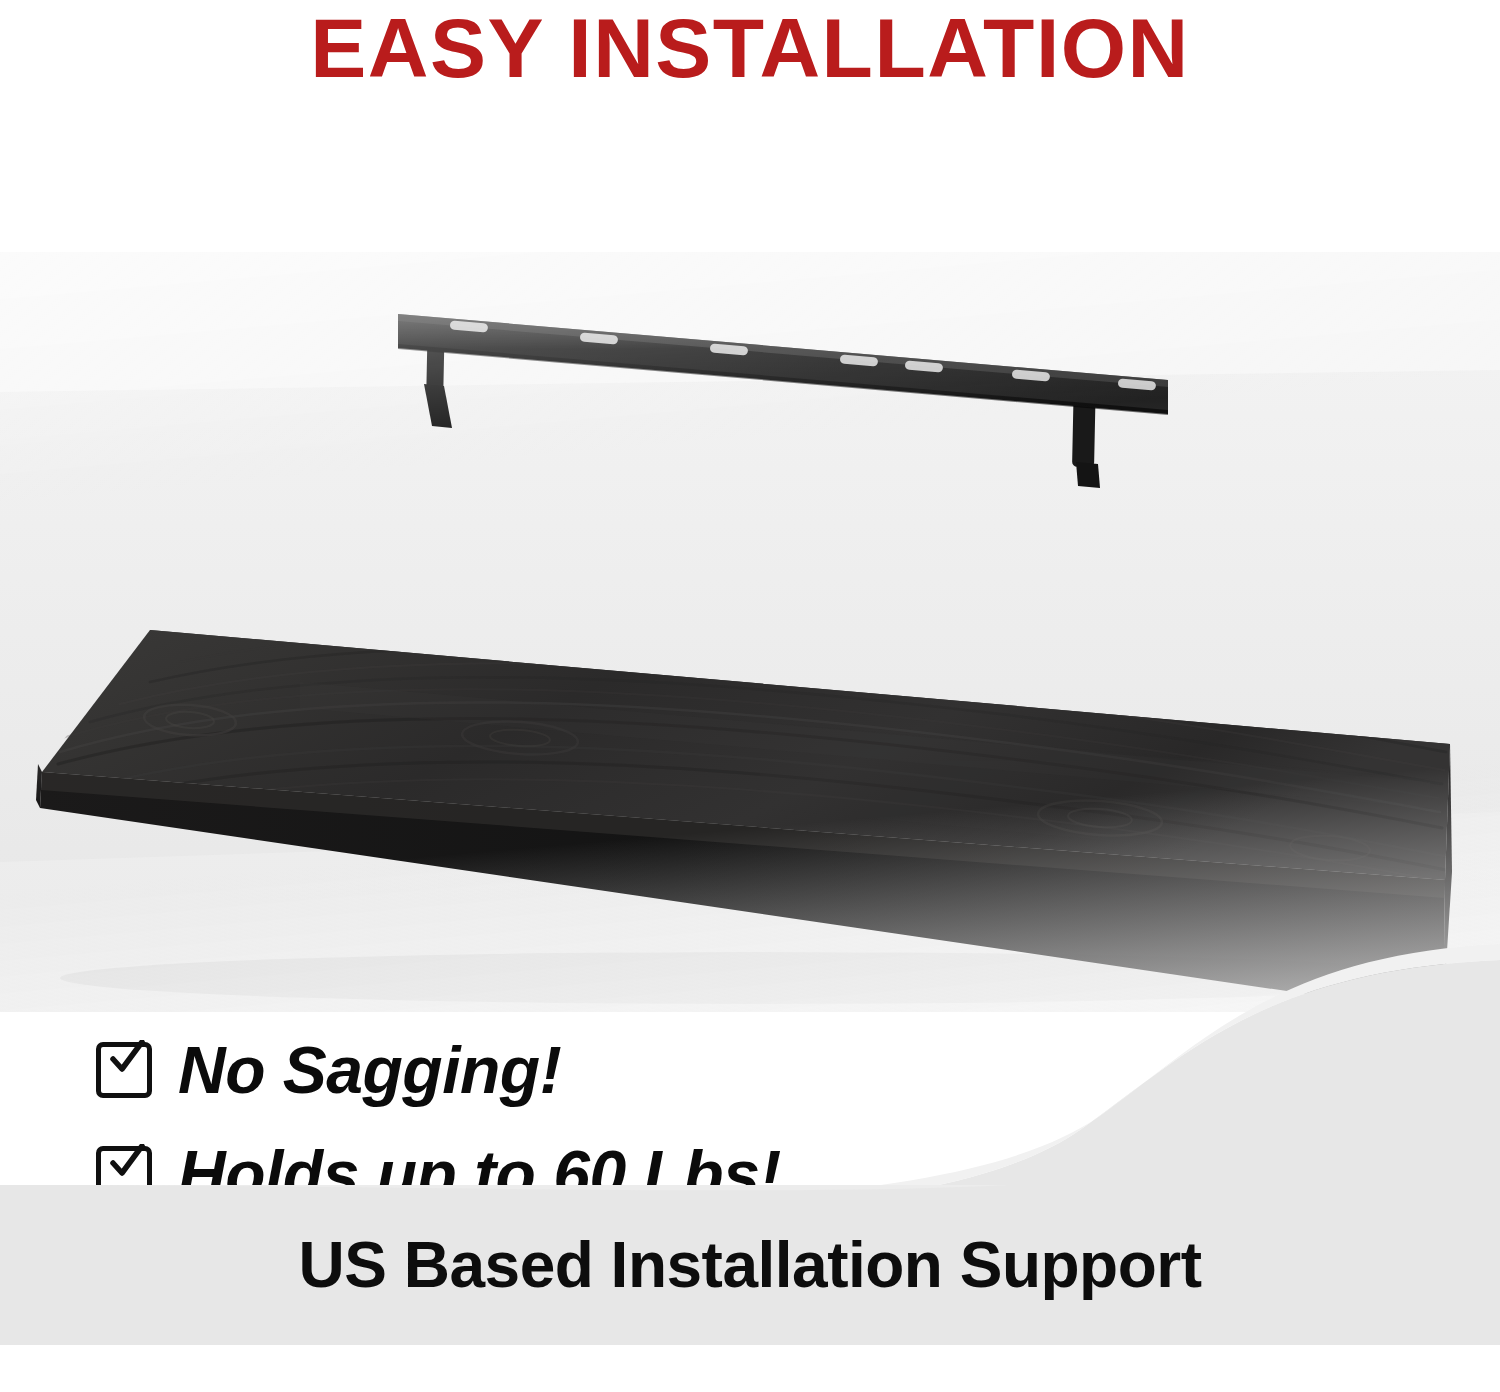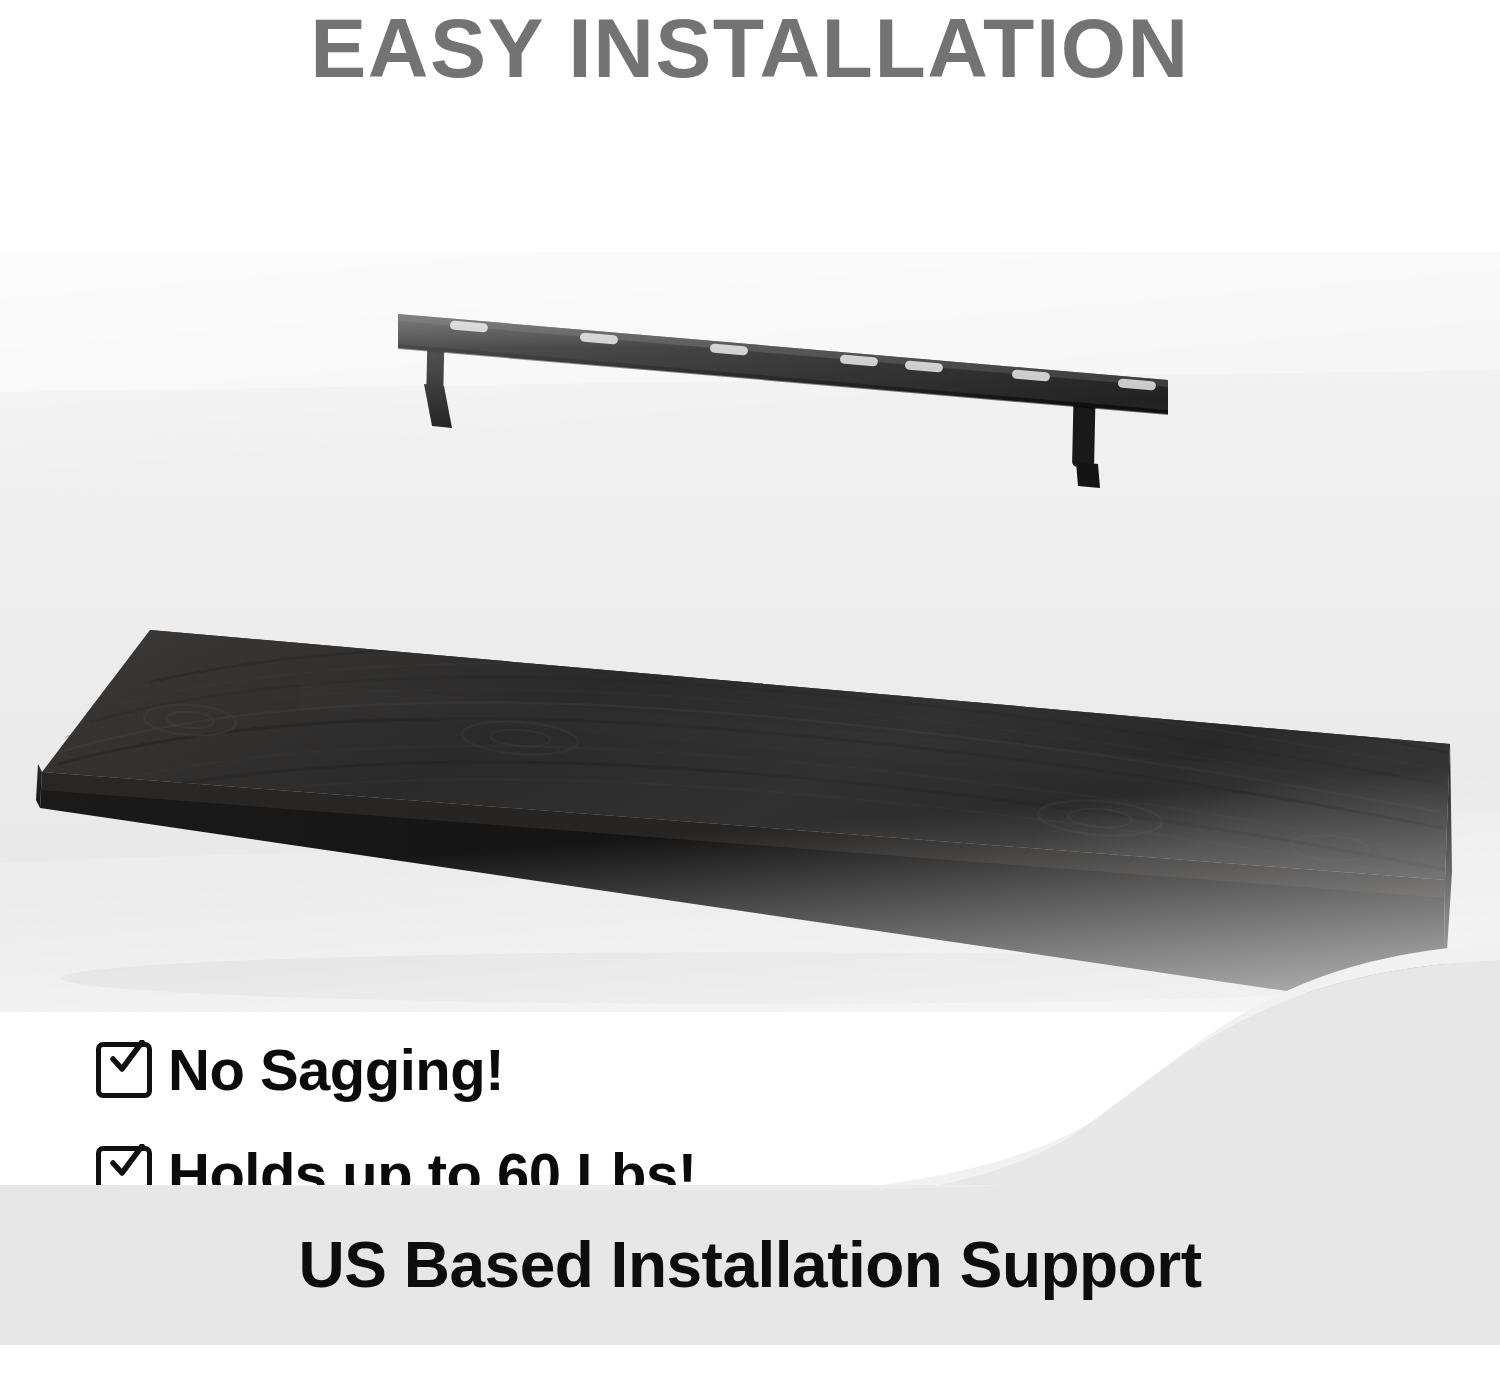--- a/index.html
+++ b/index.html
@@ -31,21 +31,21 @@
     justify-content: center;
   }
   .headline {
     margin: 0;
     padding-top: 0px;
     font-family: "Liberation Sans", sans-serif;
     font-weight: 700;
     font-size: 84px;
     line-height: 96px;
     letter-spacing: 1.5px;
-    color: #737373;
+    color: #b91c1c;
     white-space: nowrap;
     transform: scaleX(1.0);
     transform-origin: center top;
   }
 
   
   .photo-band {
     position: absolute;
     left: 0;
     top: 252px;
@@ -113,28 +113,29 @@
     box-sizing: border-box;
   }
   .checkbox .tick {
     position: absolute;
     left: 8px;
     top: -7px;
     width: 36px;
     height: 36px;
   }
   .check-label {
-    margin-left: 16px;
+    margin-left: 26px;
     font-family: "Liberation Sans", sans-serif;
     font-weight: 700;
-    font-size: 58px;
+    font-size: 66px;
     line-height: 62px;
     color: #0b0b0b;
     letter-spacing: -0.5px;
     white-space: nowrap;
+    font-style: italic;
   }
 
   
   .footer-band {
     position: absolute;
     left: 0;
     top: 1185px;
     width: 1500px;
     height: 160px;
     background: #e7e7e7;

